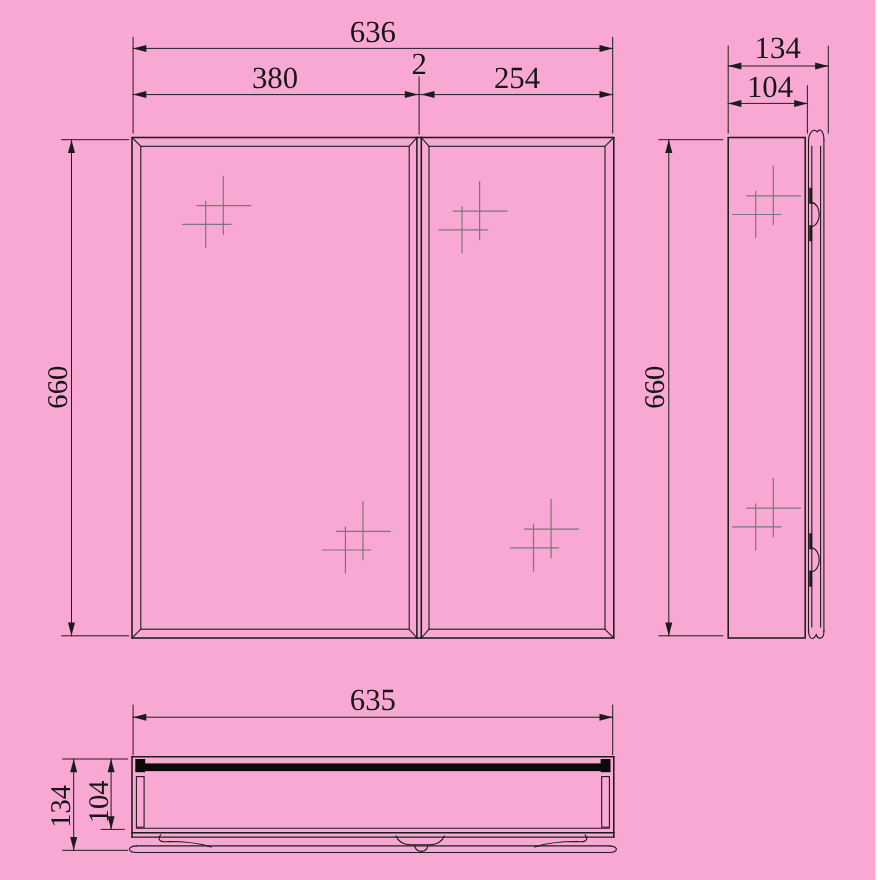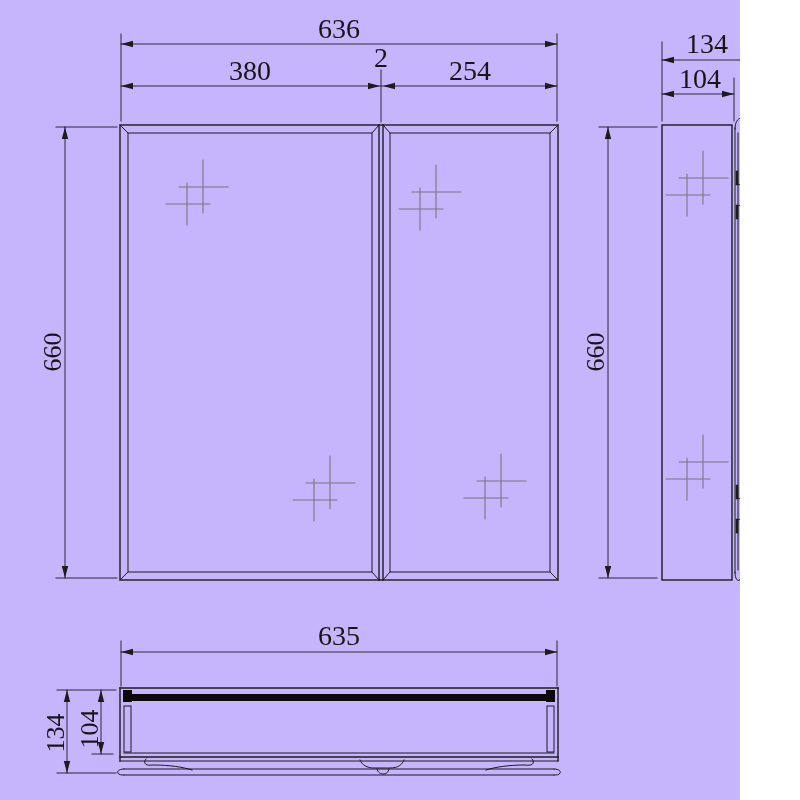--- a/index.html
+++ b/index.html
@@ -1,16 +1,16 @@
 <!DOCTYPE html>
 <html><head>
 <meta charset="utf-8">
 <style>
   html,body{margin:0;padding:0;background:#ffffff;}
-  .stage{position:relative;width:740px;height:800px;background:#c4b5fd;overflow:hidden;}
+  .stage{position:relative;width:796px;height:800px;background:#f9a8d4;overflow:hidden;}
   svg line, svg path, svg rect{stroke:#1c1c1c;fill:none;stroke-linecap:square;}
   svg .outline{stroke-width:1.4;}
   svg .thin{stroke-width:1;}
   svg .dim{stroke-width:0.9;}
   svg polygon.arrow{fill:#1c1c1c;stroke:none;}
   svg .spark line{stroke:#787878;stroke-width:1.1;stroke-linecap:round;}
   svg rect.solid{fill:#0a0a0a;stroke:none;}
   svg path.hingeseg{stroke-width:2.6;}
   svg text{font-family:"Liberation Serif","DejaVu Serif",serif;font-size:28px;fill:#161616;stroke:none;text-anchor:middle;}
   svg text.small{font-size:26px;}

